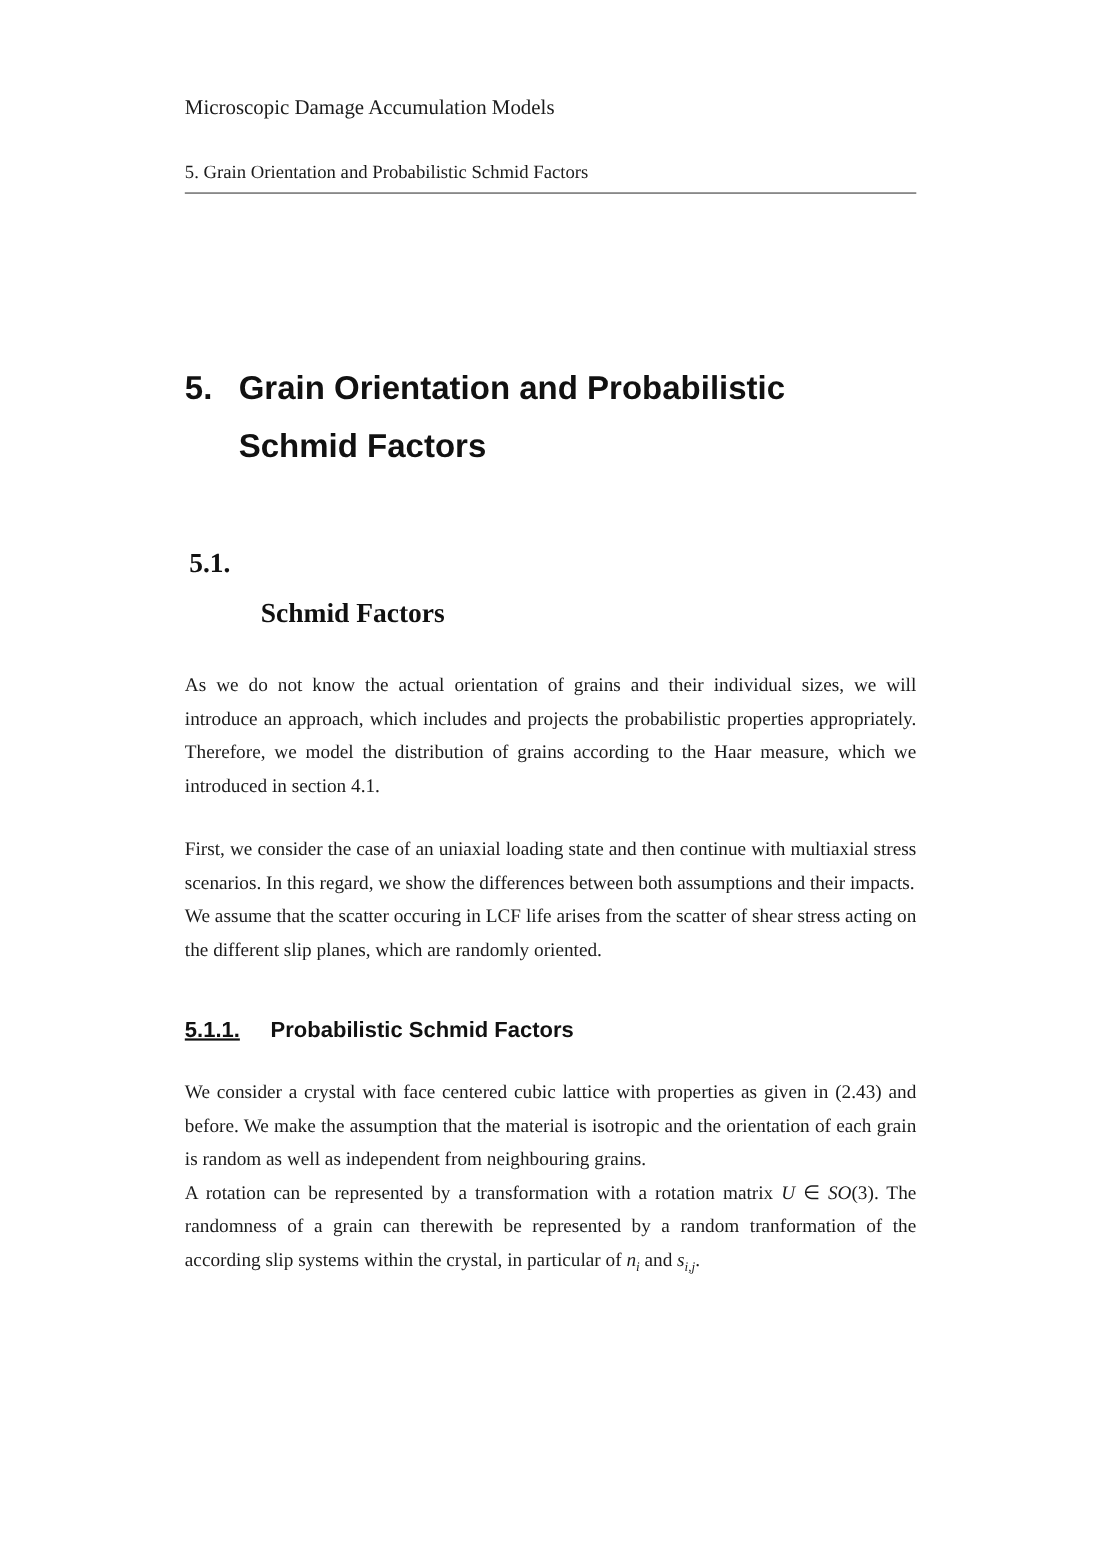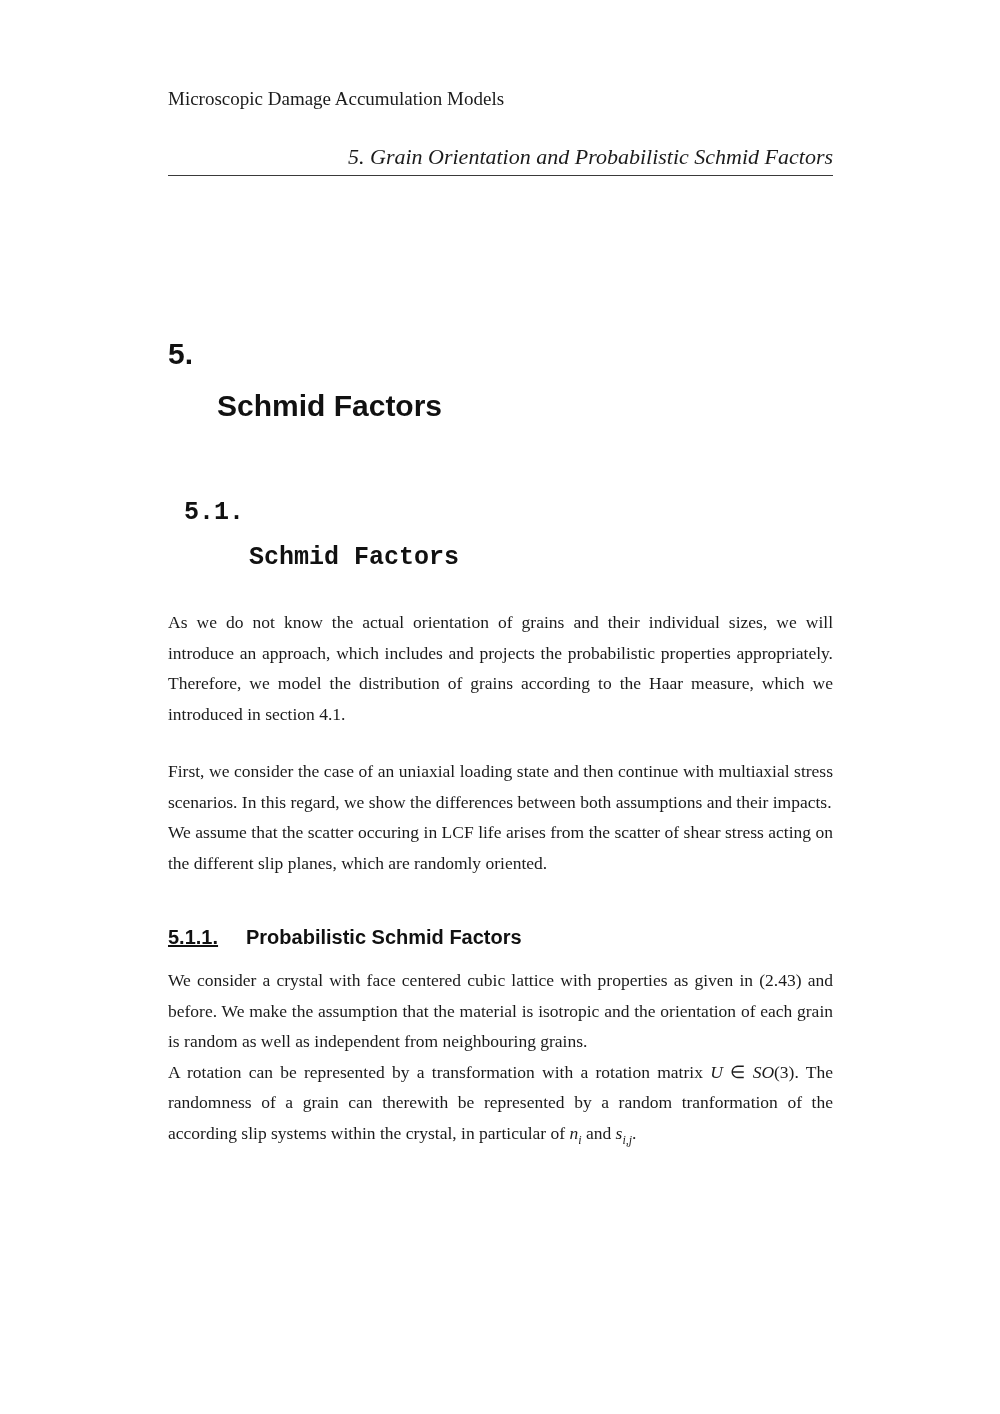--- a/index.html
+++ b/index.html
@@ -21,44 +21,42 @@
     left: 168px;
     top: 88px;
     width: 665px;
   }
   .running-title {
     font-size: 19px;
     line-height: 22px;
   }
   .running-chapter {
     margin-top: 36px;
-    font-style: italic;
-    font-size: 22px;
+    font-size: 17px;
     line-height: 22px;
-    text-align: right;
   }
   .rule {
     margin: 7px 0 0 0;
     border: none;
     border-top: 1.5px solid #3a3a3a;
     height: 0;
   }
   .chapter-heading {
     margin: 152px 0 0 0;
     font-family: "Liberation Sans", sans-serif;
     font-weight: 700;
     font-size: 30px;
     line-height: 52px;
     display: flex;
     color: #111111;
   }
   .h1num { width: 49px; flex-shrink: 0; }
   .section-heading {
-    margin: 58px 0 0 16px;
-    font-family: Liberation Mono, monospace;
+    margin: 58px 0 0 4px;
+    font-family: Liberation Serif, serif;
     font-weight: 700;
     font-size: 25px;
     line-height: 45px;
     display: flex;
     color: #111111;
   }
   .h2num { width: 65px; flex-shrink: 0; }
   .subsection-heading {
     margin: 46px 0 0 0;
     font-family: "Liberation Sans", sans-serif;
@@ -70,21 +68,21 @@
   }
   .h3num { width: 78px; flex-shrink: 0; text-decoration: underline; }
   p.body-par {
     margin: 0;
     font-size: 17.5px;
     line-height: 30.5px;
     text-align: justify;
   }
   p.first-after-h2 { margin-top: 27px; }
   p.gap-before { margin-top: 27px; }
-  p.first-after-h3 { margin-top: 15px; }
+  p.first-after-h3 { margin-top: 27px; }
   p.fill-line { text-align-last: justify; }
   .mi { font-style: italic; }
   sub.msub {
     font-style: italic;
     font-size: 12px;
     line-height: 0;
   }
   .page-num {
     position: absolute;
     top: 1340px;
@@ -102,21 +100,21 @@
 
     <div class="running-title">Microscopic Damage Accumulation Models</div>
 
     <div class="running-chapter">5. Grain Orientation and Probabilistic Schmid Factors</div>
 
     <hr class="rule">
 
     <h1 class="chapter-heading">
       <span class="h1num">5.</span>
       <span>
-        <br>
+        <span>Grain Orientation and Probabilistic</span><br>
         <span>Schmid Factors</span>
       </span>
     </h1>
 
     <h2 class="section-heading">
       <span class="h2num">5.1.</span>
       <span>
         <br>
         <span>Schmid Factors</span>
       </span>

